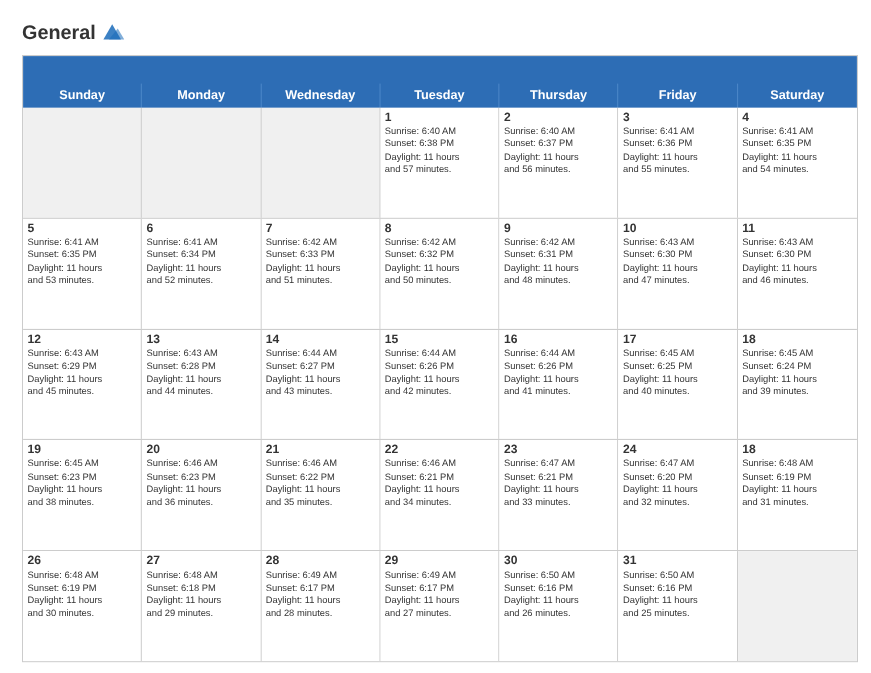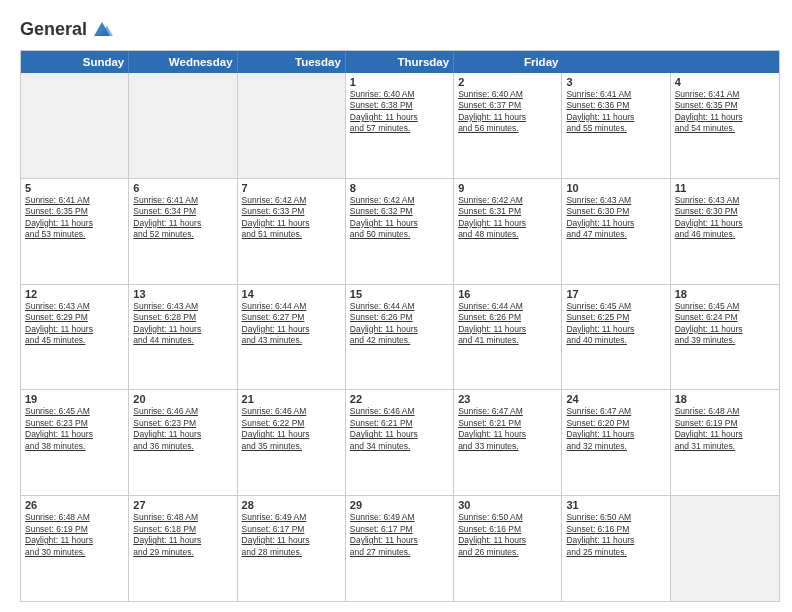--- a/index.html
+++ b/index.html
@@ -55,22 +55,23 @@
     .cal-header-row {
       display: grid;
       grid-template-columns: repeat(7, 1fr);
       background: #2d6db5;
     }
     .cal-header-cell {
       color: #fff;
       font-size: 11.5px;
       font-weight: bold;
       padding: 5px 4px;
-      text-align: right;
+      text-align: center;
       border-right: 1px solid #4a85c7;
+      margin-top: 25px;
     }
     .cal-header-cell:last-child { border-right: none; }
     .cal-body {
       flex: 1;
       display: flex;
       flex-direction: column;
     }
     .cal-row {
       display: grid;
       grid-template-columns: repeat(7, 1fr);
@@ -92,21 +93,20 @@
     .day-num {
       font-size: 11px;
       font-weight: bold;
       margin-bottom: 1px;
       display: block;
     }
     .cell-info {
       font-size: 8.5px;
       color: #333;
       line-height: 1.35;
-      text-decoration: underline;
     }
   </style>
 </head>
 <body>
 
 <div class="page">
   <div class="header">
     <div class="logo">
       <div>
         <div style="display:flex;align-items:center;gap:2px;">
@@ -120,24 +120,26 @@
     </div>
     <div class="title-block">
       <div class="month-title"></div>
       <div class="subtitle"></div>
     </div>
   </div>
 
   <div class="calendar">
     <div class="cal-header-row">
     <div class="cal-header-cell">Sunday</div>
+        <div class="cal-header-cell">Monday</div>
         <div class="cal-header-cell">Wednesday</div>
         <div class="cal-header-cell">Tuesday</div>
         <div class="cal-header-cell">Thursday</div>
         <div class="cal-header-cell">Friday</div>
+        <div class="cal-header-cell">Saturday</div>
       </div>
     <div class="cal-body">
     <div class="cal-row">
           <div class="cal-cell shaded"></div>
           <div class="cal-cell shaded"></div>
           <div class="cal-cell shaded"></div>
           <div class="cal-cell">
             <span class="day-num">1</span>
             <div class="cell-info" style="white-space: pre-line;">Sunrise: 6:40 AM
 Sunset: 6:38 PM

